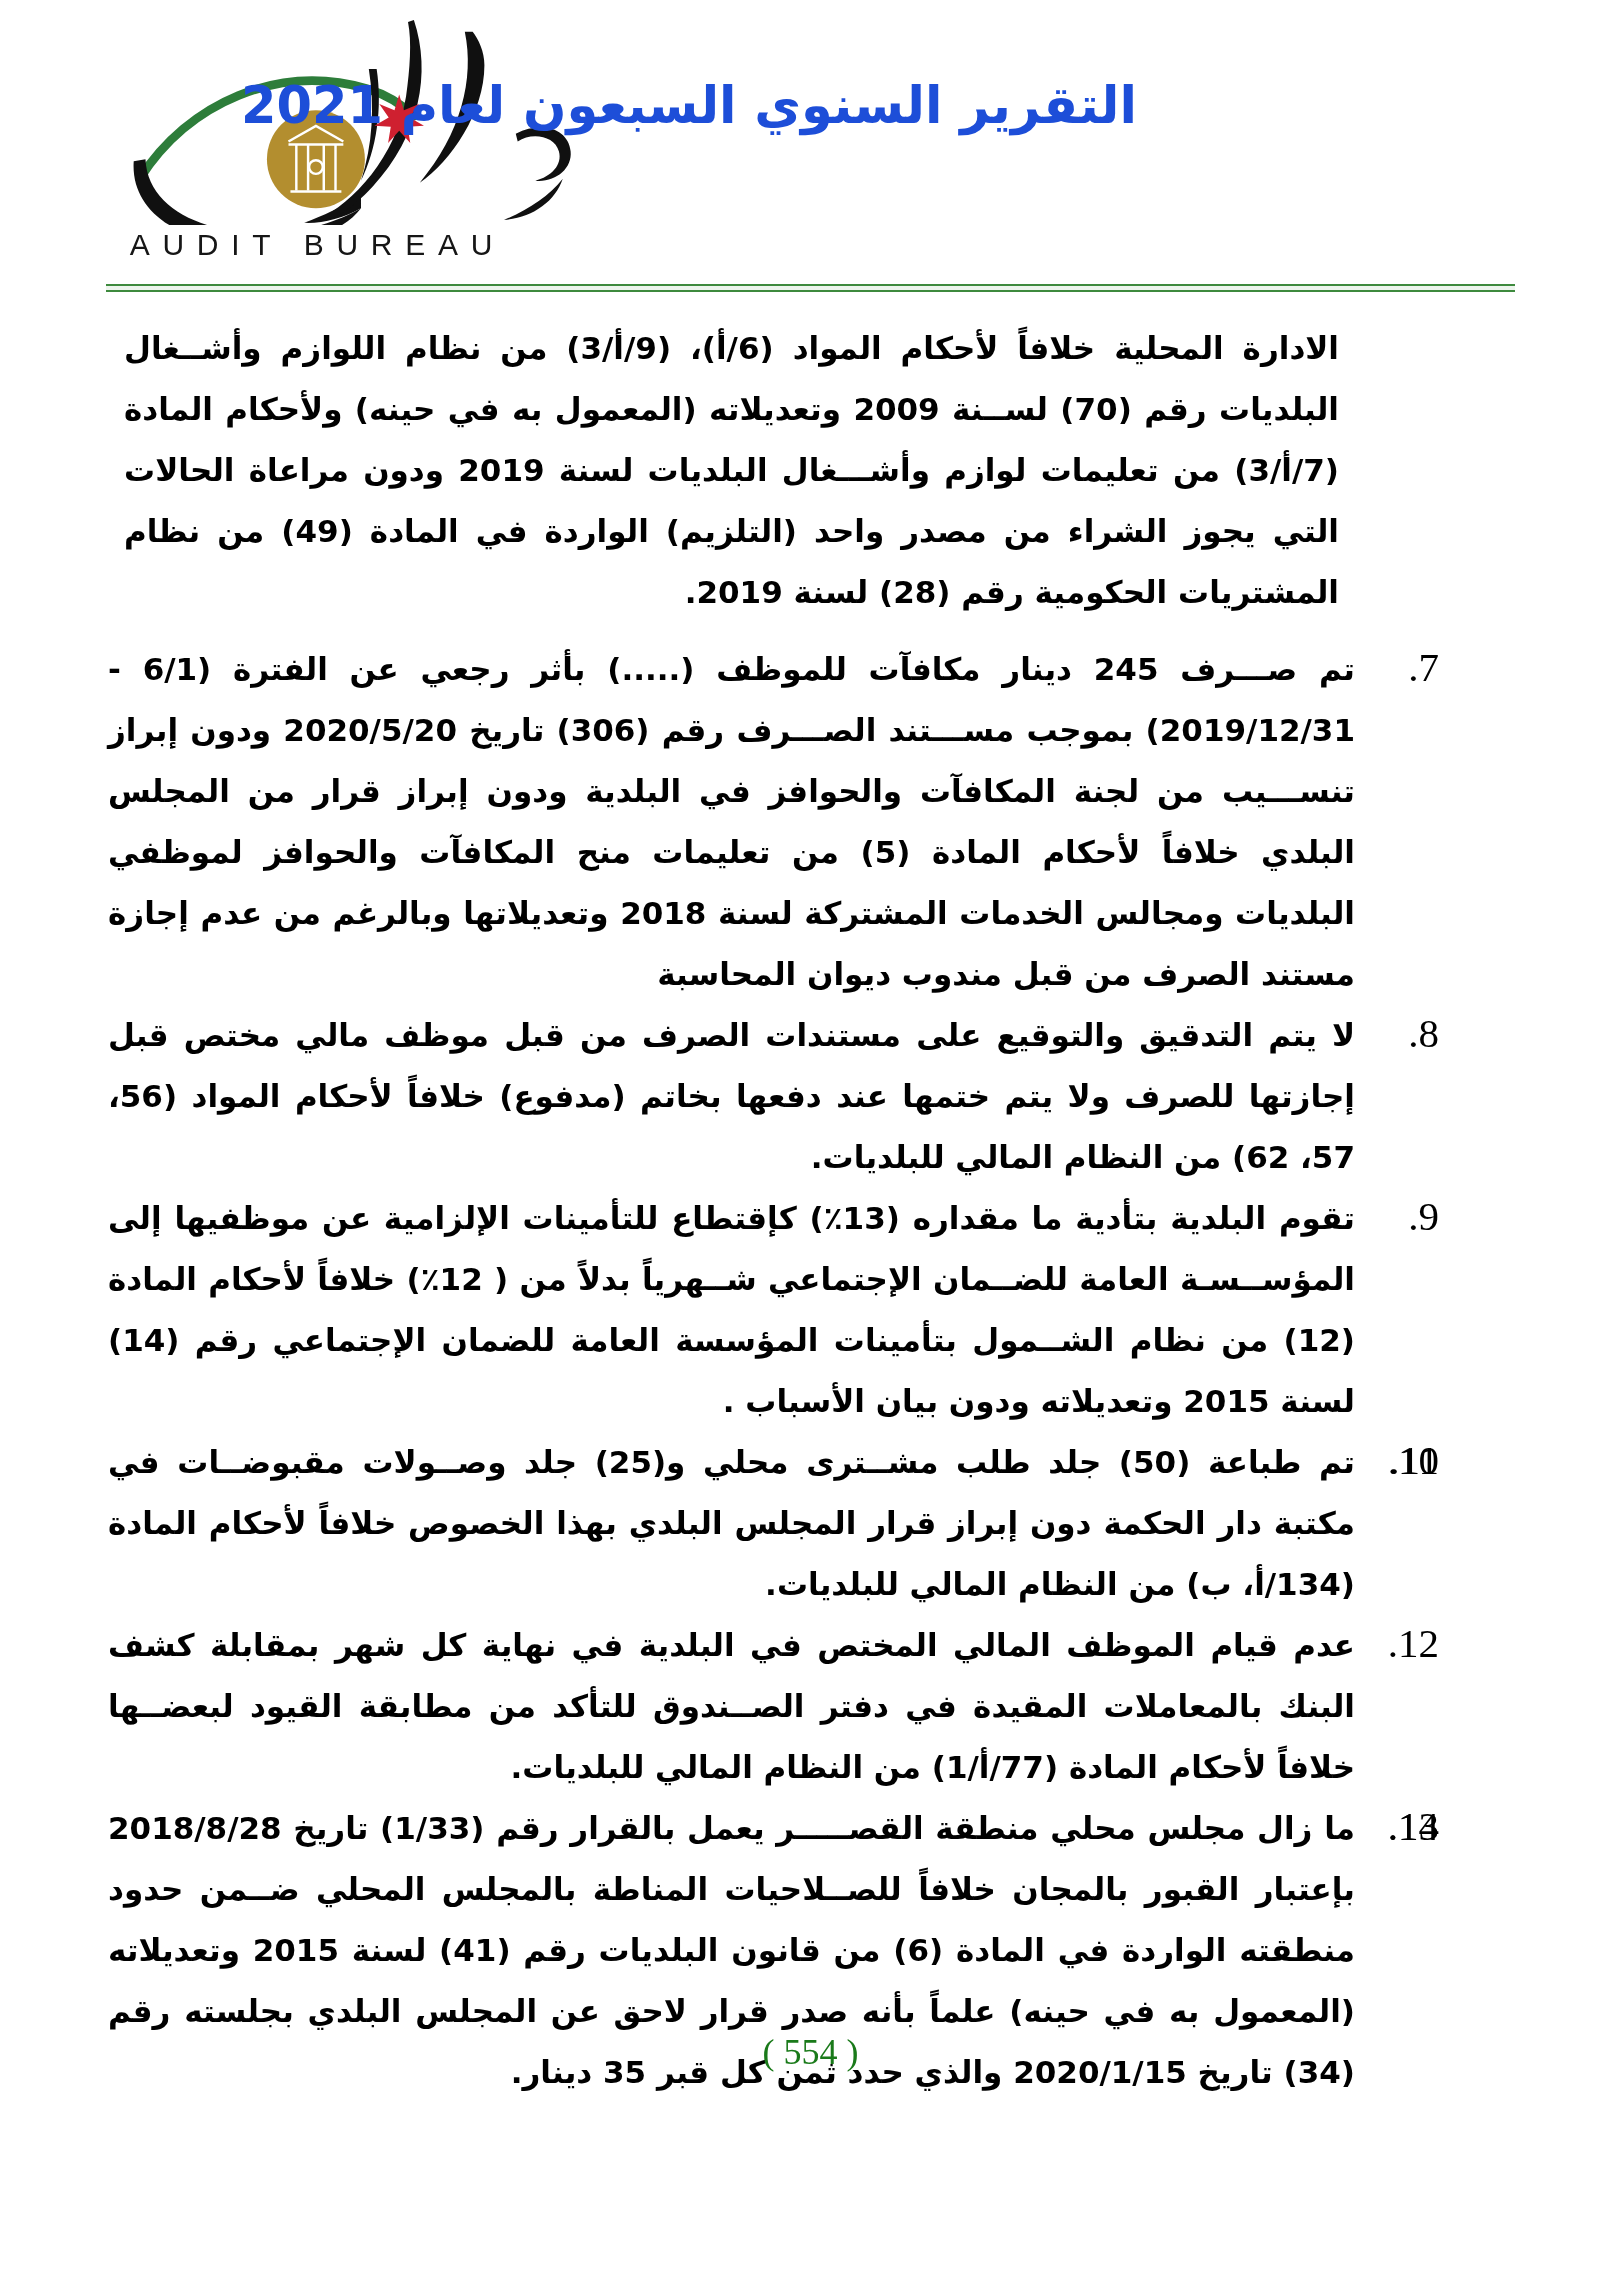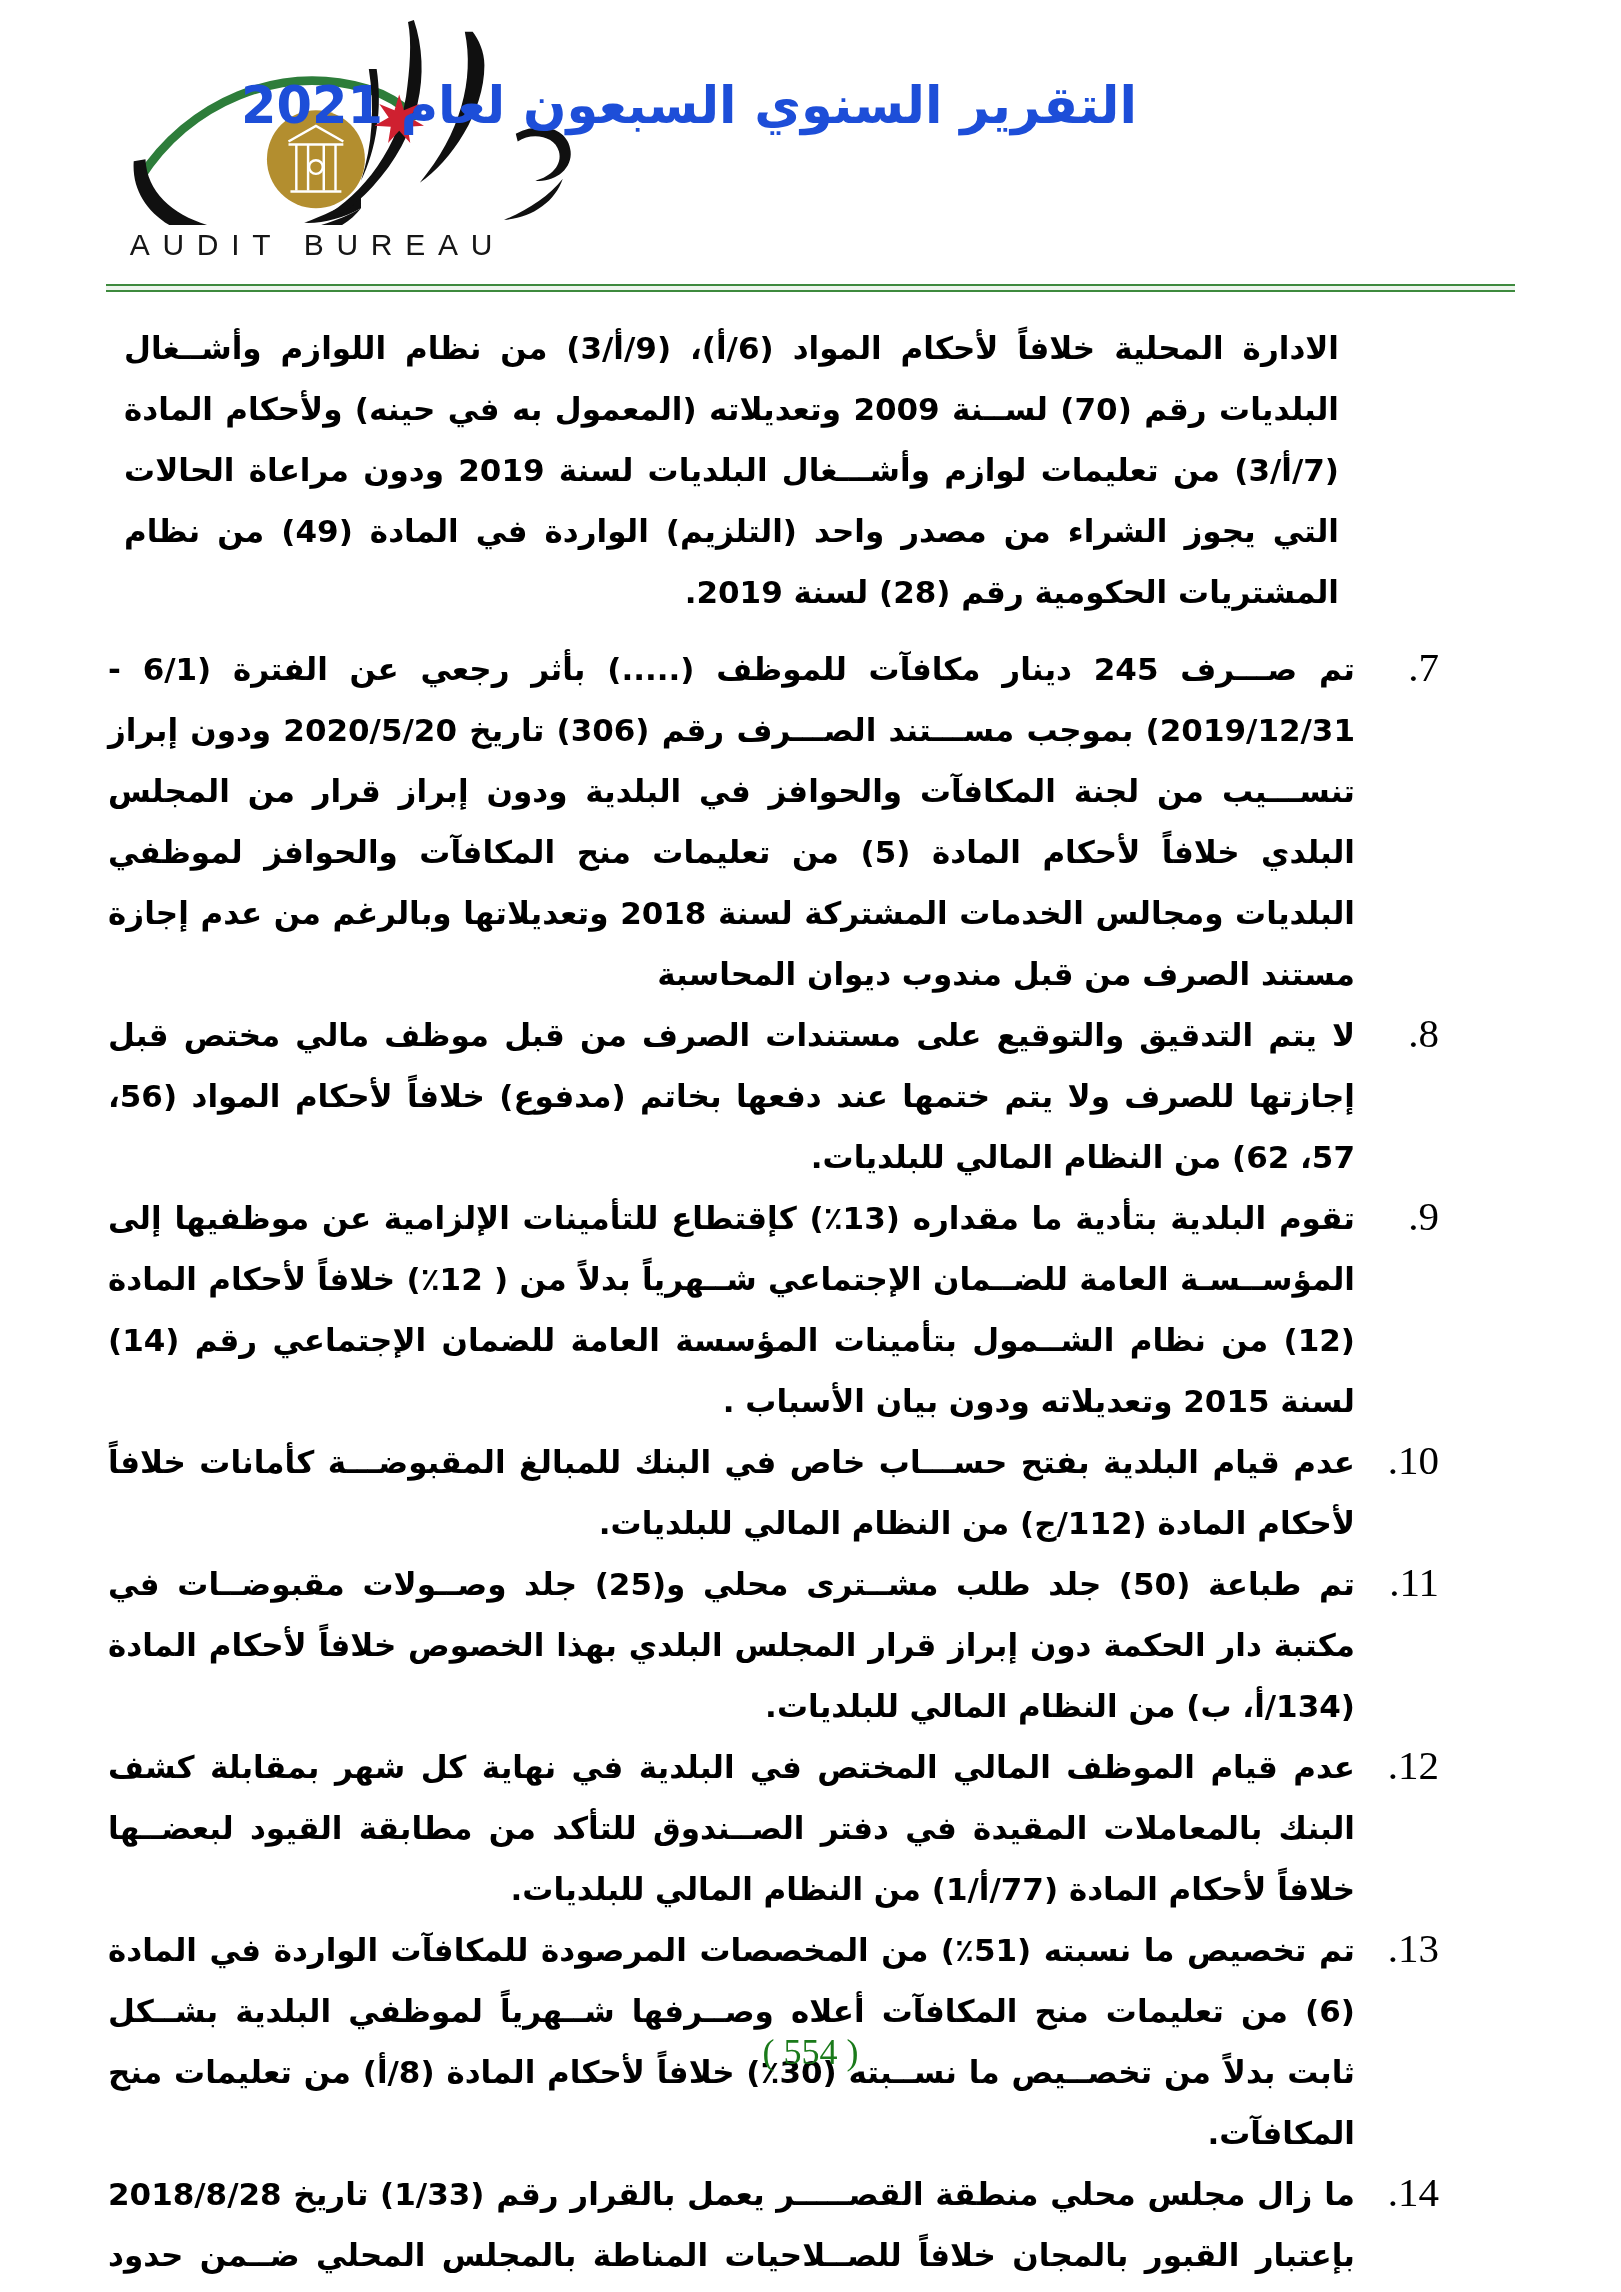--- a/index.html
+++ b/index.html
@@ -102,36 +102,34 @@
     <span>لا يتم التدقيق والتوقيع على مستندات الصرف من قبل موظف مالي مختص قبل إجازتها للصرف ولا يتم ختمها عند دفعها بخاتم (مدفوع) خلافاً لأحكام المواد (56، 57، 62) من النظام المالي للبلديات.</span>
   </div>
 
   <div class="item">
     <span class="item-num">.9</span>
     <span>تقوم البلدية بتأدية ما مقداره (13٪) كإقتطاع للتأمينات الإلزامية عن موظفيها إلى المؤســسـة العامة للضــمان الإجتماعي شــهرياً بدلاً من ( 12٪) خلافاً لأحكام المادة (12) من نظام الشــمول بتأمينات المؤسسة العامة للضمان الإجتماعي رقم (14) لسنة 2015 وتعديلاته ودون بيان الأسباب .</span>
   </div>
 
   <div class="item">
     <span class="item-num">.10</span>
-    <span>عدم قيام البلدية بفتح حســـاب خاص في البنك للمبالغ المقبوضـــة كأمانات خلافاً لأحكام المادة (112/ج) من النظام المالي للبلديات.</span>
   </div>
 
   <div class="item">
     <span class="item-num">.11</span>
     <span>تم طباعة (50) جلد طلب مشــترى محلي و(25) جلد وصــولات مقبوضــات في مكتبة دار الحكمة دون إبراز قرار المجلس البلدي بهذا الخصوص خلافاً لأحكام المادة (134/أ، ب) من النظام المالي للبلديات.</span>
   </div>
 
   <div class="item">
     <span class="item-num">.12</span>
     <span>عدم قيام الموظف المالي المختص في البلدية في نهاية كل شهر بمقابلة كشف البنك بالمعاملات المقيدة في دفتر الصــندوق للتأكد من مطابقة القيود لبعضــها خلافاً لأحكام المادة (77/أ/1) من النظام المالي للبلديات.</span>
   </div>
 
   <div class="item">
     <span class="item-num">.13</span>
-    <span>تم تخصيص ما نسبته (51٪) من المخصصات المرصودة للمكافآت الواردة في المادة (6) من تعليمات منح المكافآت أعلاه وصــرفها شــهرياً لموظفي البلدية بشــكل ثابت بدلاً من تخصــيص ما نســبته (30٪) خلافاً لأحكام المادة (8/أ) من تعليمات منح المكافآت.</span>
   </div>
 
   <div class="item">
     <span class="item-num">.14</span>
     <span>ما زال مجلس محلي منطقة القصـــــر يعمل بالقرار رقم (1/33) تاريخ 2018/8/28 بإعتبار القبور بالمجان خلافاً للصــلاحيات المناطة بالمجلس المحلي ضــمن حدود منطقته الواردة في المادة (6) من قانون البلديات رقم (41) لسنة 2015 وتعديلاته (المعمول به في حينه) علماً بأنه صدر قرار لاحق عن المجلس البلدي بجلسته رقم (34) تاريخ 2020/1/15 والذي حدد ثمن كل قبر 35 دينار.</span>
   </div>
 
 </div>
 
 <div class="page-number">( 554 )</div>

